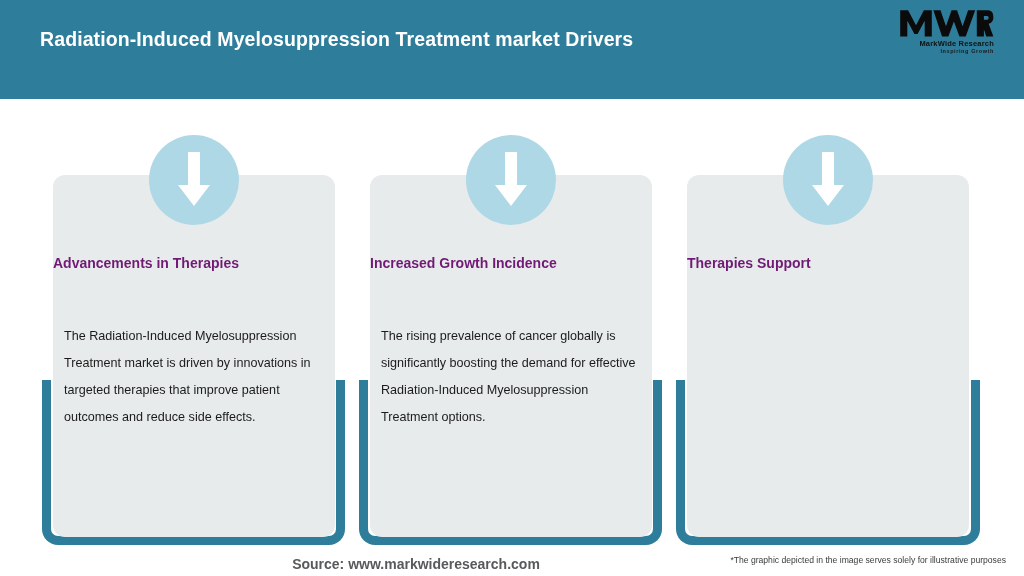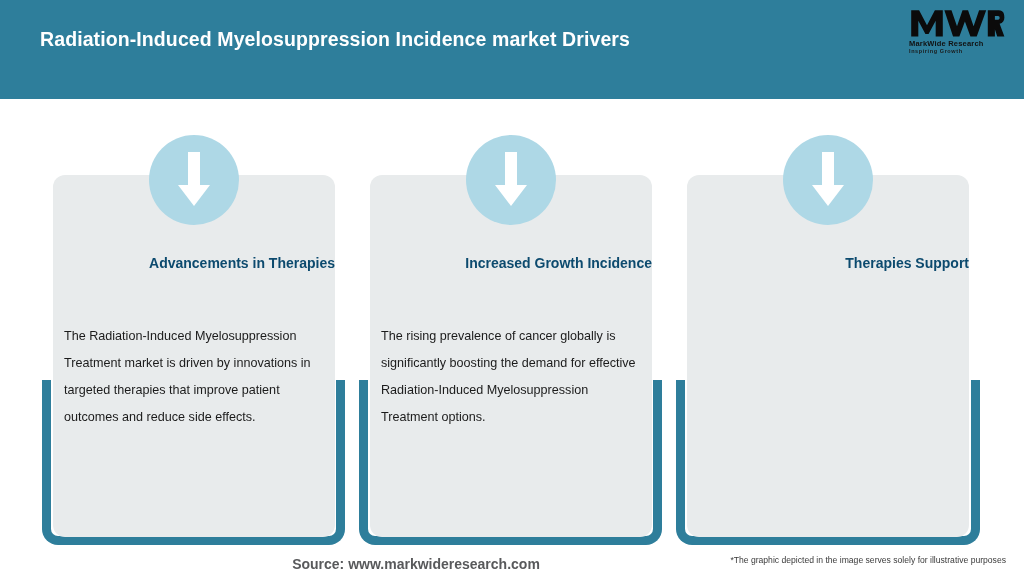--- a/index.html
+++ b/index.html
@@ -15,22 +15,22 @@
     position:absolute;left:0;top:0;width:1024px;height:99px;
     background:#2E7E9B;
   }
   .header-title{
     position:absolute;left:40px;top:28px;
     font-size:19.5px;font-weight:bold;color:#ffffff;
     letter-spacing:.1px;white-space:nowrap;
   }
   
   .logo{
-    position:absolute;right:19px;top:8px;width:96px;height:54px;
-    text-align:left;
+    position:absolute;right:30px;top:8px;width:96px;height:54px;
+    text-align:right;
   }
   .logo-mark{
     display:block;width:96px;height:30px;
   }
   .logo-name{
     display:block;font-size:7.5px;font-weight:bold;color:#111111;
     letter-spacing:.2px;line-height:9px;margin-top:1px;
   }
   .logo-tag{
     display:block;font-size:5.5px;font-weight:bold;color:#1a1a1a;
@@ -54,21 +54,21 @@
     box-sizing:border-box;
   }
   .card{
     position:absolute;left:11px;top:76px;width:282px;height:362px;
     background:#E8EBEC;
     border-radius:12px;
     box-sizing:border-box;
   }
   .card-head{
     position:absolute;left:0;top:80px;width:100%;
-    text-align:right;font-size:14px;font-weight:bold;color:#0c4a6e;
+    text-align:left;font-size:14px;font-weight:bold;color:#701a75;
   }
   .card-body{
     position:absolute;left:11px;top:148px;width:262px;
     font-size:12.6px;line-height:27px;color:#1b1b1b;
     text-align:left;
   }
   
   .icon-wrap{
     position:absolute;top:36px;left:50%;margin-left:-45px;
     width:90px;height:90px;
@@ -90,21 +90,21 @@
   }
   .disclaimer{
     position:absolute;right:18px;top:555px;
     font-size:8.6px;color:#3a3a3a;white-space:nowrap;
   }
 </style>
 </head>
 <body>
 
 <div class="header">
-  <div class="header-title">Radiation-Induced Myelosuppression Incidence market Drivers</div>
+  <div class="header-title">Radiation-Induced Myelosuppression Treatment market Drivers</div>
 
   <div class="logo">
     <svg class="logo-mark" viewBox="0 0 120 38">
       <g fill="#0b0b0b">
         <path d="M2 36 L2 3 L12 3 L22 22 L32 3 L42 3 L42 36 L33 36 L33 16 L24 33 L20 33 L11 16 L11 36 Z"></path>
         <path d="M44 3 L53 3 L60 23 L67 3 L74 3 L81 23 L88 3 L97 3 L85 36 L77 36 L70 17 L63 36 L55 36 Z"></path>
         <path d="M99 36 L99 3 L113 3 C119 3 120 8 120 12 C120 16 118 19 114 20 L120 36 L111 36 L106 21 L108 21 L108 36 Z M108 10 L108 15 L112 15 C113.5 15 114 13.8 114 12.5 C114 11.2 113.5 10 112 10 Z"></path>
       </g>
     </svg>
     <span class="logo-name">MarkWide Research</span>

